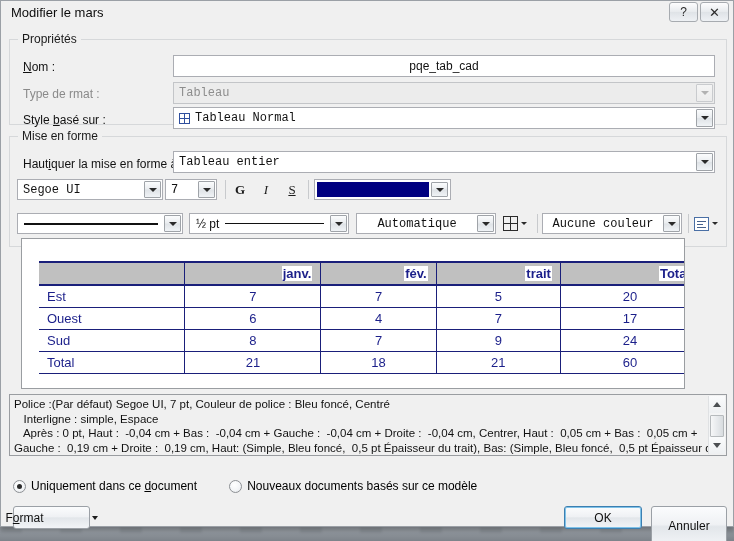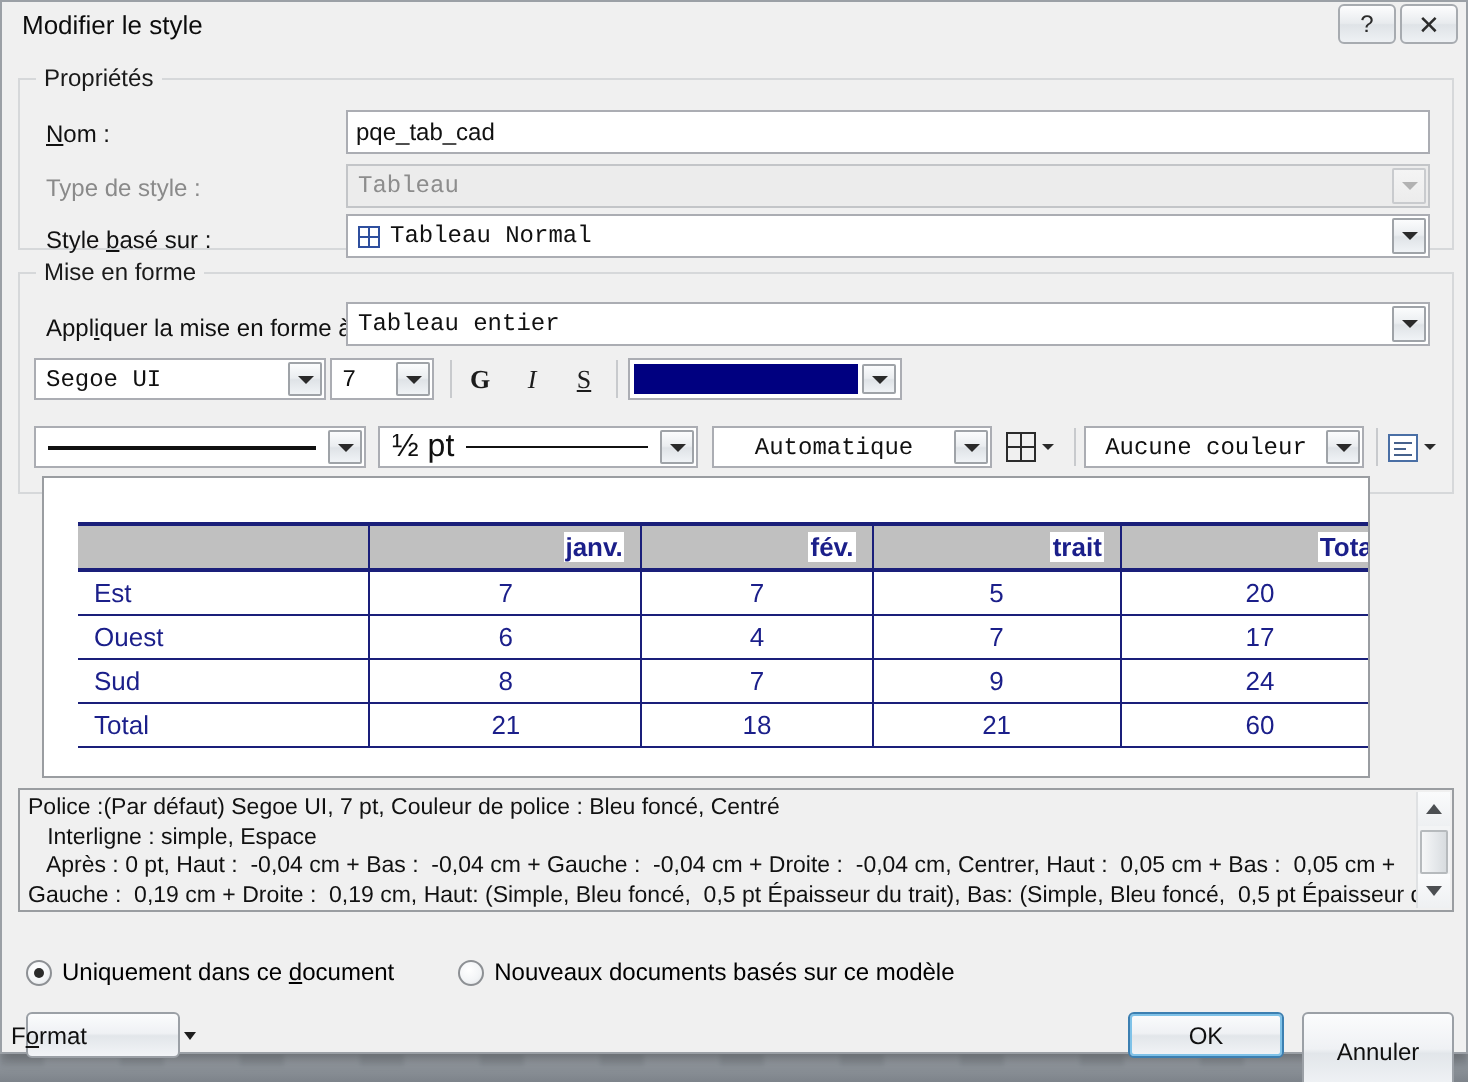--- a/index.html
+++ b/index.html
@@ -146,20 +146,21 @@
     position: absolute;
     box-sizing: border-box;
     background: #fff;
     border: 1px solid #abadb3;
     font-size: 12px;
     color: #111;
     padding: 2px 4px;
     line-height: 16px;
     white-space: nowrap;
     overflow: hidden;
+    text-align: center;
   }
   .combo {
     position: absolute;
     box-sizing: border-box;
     background: #fff;
     border: 1px solid #abadb3;
     font-size: 12px;
     color: #111;
     display: flex;
     align-items: center;
@@ -255,21 +256,21 @@
   }
   .color-combo .arrow-btn { margin: 0; }
 
   .lineprev {
     flex: 1 1 auto;
     display: flex;
     align-items: center;
     justify-content: center;
     padding: 0 6px;
     gap: 6px;
-    font-size: 16px;
+    font-size: 12px;
   }
   .lineprev .rule {
     display: block;
     height: 0;
     border-top: 2px solid #111;
     width: 100%;
   }
   .lineprev .rule.thin { border-top-width: 1px; }
   .lineprev .ptlabel { flex: 0 0 auto; white-space: nowrap; }
 
@@ -487,41 +488,41 @@
     </div>
   <div class="bg-strip"></div>
   <div class="bg-bottom">
     <div class="bg-bottom-ticks"></div>
   </div>
 </div>
 
 <div class="dialog">
 
   <div class="titlebar">
-    <div class="title-text">Modifier le style</div>
+    <div class="title-text">Modifier le mars</div>
     <div class="caption-buttons">
       <div class="cap-btn help">
         <span>?</span>
       </div>
       <div class="cap-btn close">
         <span>✕</span>
       </div>
     </div>
   </div>
 
   <div class="group props">
     <div class="group-label">Propriétés</div>
   </div>
 
   <div class="row-label" style="left:22px; top:59px;">
     <u>N</u><span>om :</span>
   </div>
   <div class="textbox" style="left:172px; top:54px; width:542px; height:22px;">pqe_tab_cad</div>
 
-  <div class="row-label dim" style="left:22px; top:86px;">Type de style :</div>
+  <div class="row-label dim" style="left:22px; top:86px;">Type de rmat :</div>
   <div class="combo disabled" style="left:172px; top:81px; width:542px; height:22px;">
     <span class="value">Tableau</span>
     <span class="arrow-btn">
         <i class="caret"></i>
       </span>
   </div>
 
   <div class="row-label" style="left:22px; top:112px;text-align:right;">
     <span>Style&nbsp;</span><u>b</u><span>asé sur :</span>
   </div>
@@ -533,21 +534,21 @@
     <span class="arrow-btn">
         <i class="caret"></i>
       </span>
   </div>
 
   <div class="group format">
     <div class="group-label">Mise en forme</div>
   </div>
 
   <div class="row-label" style="left:22px; top:156px;">
-    <span>Appl</span><u>i</u><span>quer la mise en forme à :</span>
+    <span>Haut</span><u>i</u><span>quer la mise en forme à :</span>
   </div>
   <div class="combo" style="left:172px; top:150px; width:542px; height:22px;">
     <span class="value">Tableau entier</span>
     <span class="arrow-btn">
         <i class="caret"></i>
       </span>
   </div>
 
   <div class="combo" style="left:16px; top:178px; width:146px; height:21px;">
     <span class="value">Segoe UI</span>

